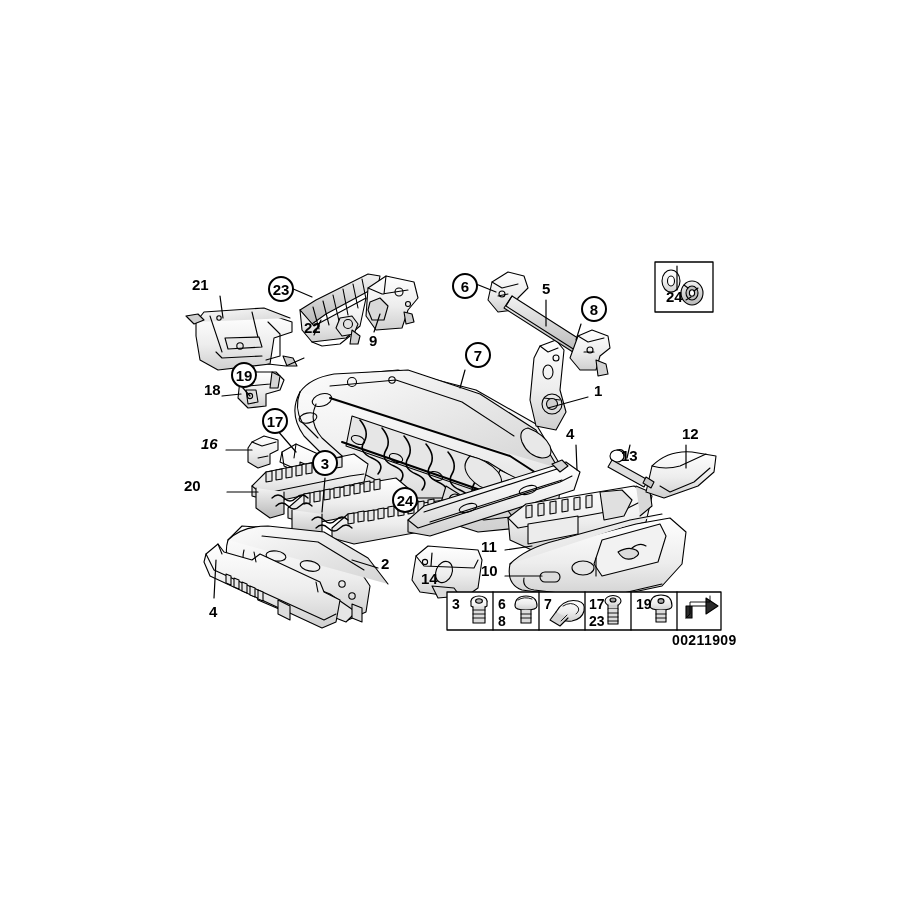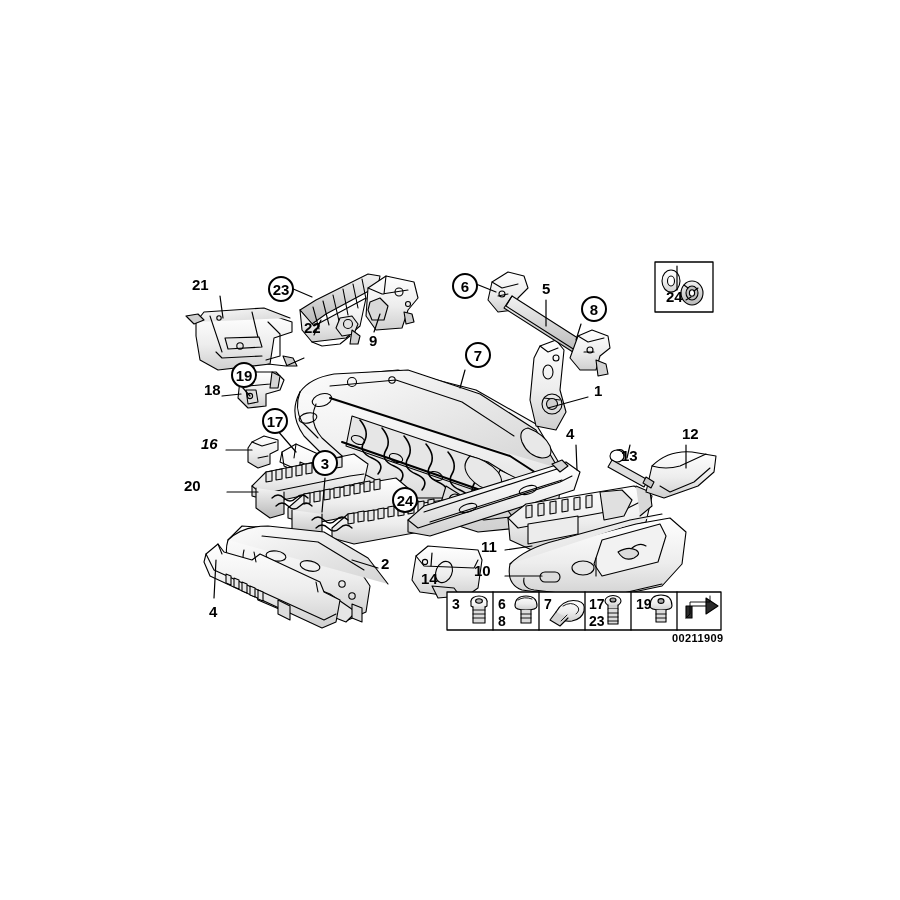--- a/index.html
+++ b/index.html
@@ -8,21 +8,21 @@
   svg#diagram{position:absolute;left:0;top:0;width:900px;height:900px;}
   .lbl{position:absolute;font-family:"Liberation Sans",sans-serif;font-weight:bold;
        font-size:15px;color:#000;white-space:nowrap;line-height:1;}
   .clbl{position:absolute;width:26px;height:26px;border:2px solid #000;border-radius:50%;
         background:#fff;font-family:"Liberation Sans",sans-serif;font-weight:bold;
         font-size:15px;color:#000;display:flex;align-items:center;justify-content:center;
         box-sizing:border-box;}
   .legnum{position:absolute;font-family:"Liberation Sans",sans-serif;font-weight:bold;
           font-size:14px;color:#000;}
   .partno{position:absolute;font-family:"Liberation Sans",sans-serif;font-weight:bold;
-          font-size:11px;color:#000;letter-spacing:.4px;}
+          font-size:14px;color:#000;letter-spacing:.4px;}
 </style>
 </head>
 <body>
 
 <div id="sheet">
 
 <svg id="diagram" viewBox="0 0 900 900">
   <defs>
     <linearGradient id="gmet" x1="0" y1="0" x2="0" y2="1">
       <stop offset="0" stop-color="#ffffff"></stop>
@@ -385,21 +385,21 @@
 
 <div class="lbl" style="left:594px;top:383px;">1</div>
 <div class="lbl" style="left:381px;top:556px;">2</div>
 <div class="clbl" style="left:312px;top:450px;">3</div>
 <div class="lbl" style="left:209px;top:604px;">4</div>
 <div class="lbl" style="left:542px;top:281px;">5</div>
 <div class="clbl" style="left:452px;top:273px;">6</div>
 <div class="clbl" style="left:465px;top:342px;">7</div>
 <div class="clbl" style="left:581px;top:296px;">8</div>
 <div class="lbl" style="left:369px;top:333px;">9</div>
-<div class="lbl" style="left:462px;top:563px;padding-left:12px;">10</div>
+<div class="lbl" style="left:481px;top:563px;">10</div>
 <div class="lbl" style="left:481px;top:539px;">11</div>
 <div class="lbl" style="left:682px;top:426px;">12</div>
 <div class="lbl" style="left:621px;top:448px;">13</div>
 <div class="lbl" style="left:421px;top:536px;margin-top:35px;">14</div>
 <div class="lbl" style="left:566px;top:426px;">4</div>
 <div class="lbl" style="left:201px;top:436px;font-style:italic;">16</div>
 <div class="clbl" style="left:262px;top:408px;">17</div>
 <div class="lbl" style="left:196px;top:382px;margin-left:8px;">18</div>
 <div class="clbl" style="left:231px;top:362px;">19</div>
 <div class="lbl" style="left:184px;top:478px;text-align:center;">20</div>

